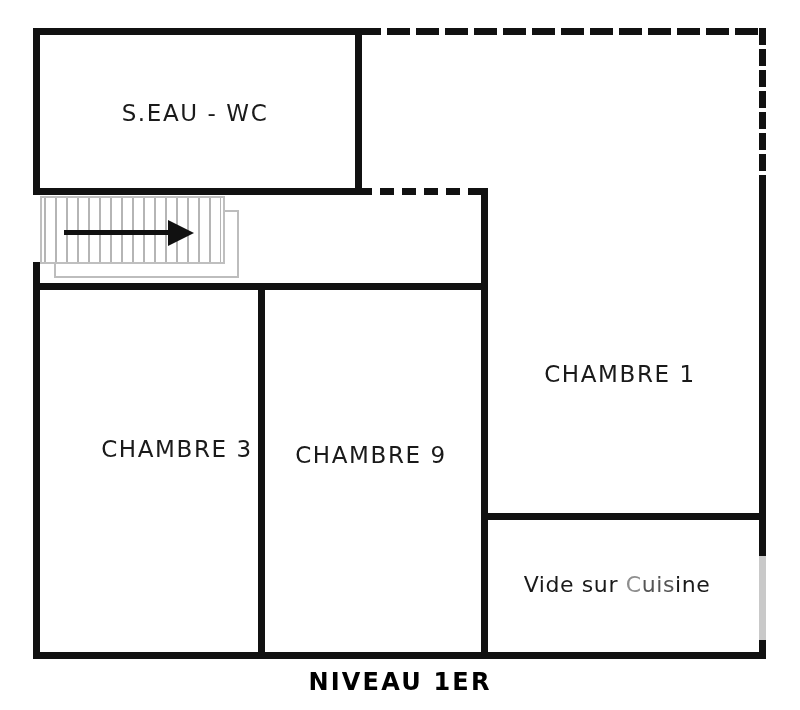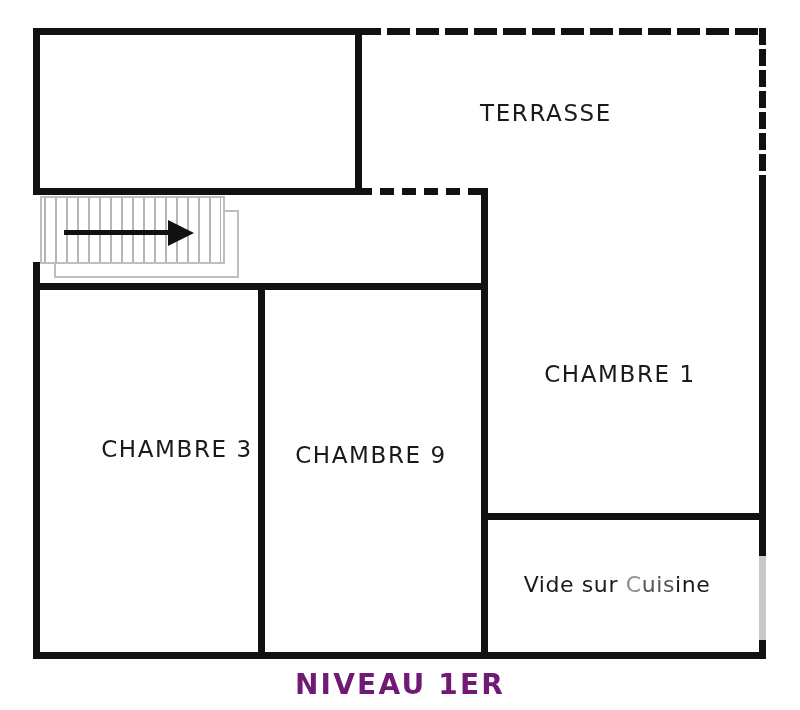--- a/index.html
+++ b/index.html
@@ -148,24 +148,24 @@
   }
 
   
   #plan-caption {
     position: absolute;
     left: 0;
     top: 668px;
     width: 800px;
     text-align: center;
     font-family: "DejaVu Sans", sans-serif;
-    font-size: 28px;
+    font-size: 24px;
     font-weight: bold;
     letter-spacing: 2.2px;
-    color: #701a75;
+    color: #000000;
     user-select: none;
   }
 </style>
 </head>
 <body>
 
 <div id="plan-root">
 
   <div class="wall wall-h" style="left:33px; top:28px; width:329px;"></div>
 
@@ -201,22 +201,22 @@
 
   <div id="staircase">
     <div class="stair-shadow"></div>
     <div class="stair-box">
       <div class="stair-treads"></div>
       <div class="stair-arrow-line"></div>
       <div class="stair-arrow-head"></div>
     </div>
   </div>
 
-
-  <div class="room-label upper" style="left:546px; top:113px;">TERRASSE</div>
+  <div class="room-label upper" style="left:195px; top:113px;">S.EAU - WC</div>
+
 
 
   <div class="room-label upper" style="left:620px; top:350px;margin-top:24px;">CHAMBRE 1</div>
 
   <div class="room-label upper" style="left:371px; top:455px;">CHAMBRE 9</div>
 
   <div class="room-label upper" style="left:148px; top:449px;margin-left:29px;">CHAMBRE 3</div>
 
   <div class="room-label mixed" style="left:617px; top:584px;"><span>Vide sur </span><span class="label-fade">C</span><span class="label-fade-mid">uis</span><span>ine</span></div>
 

